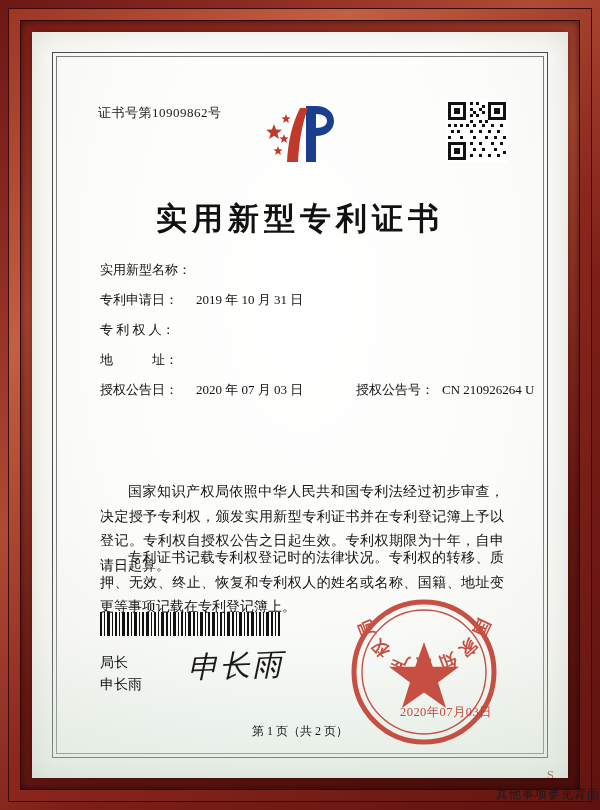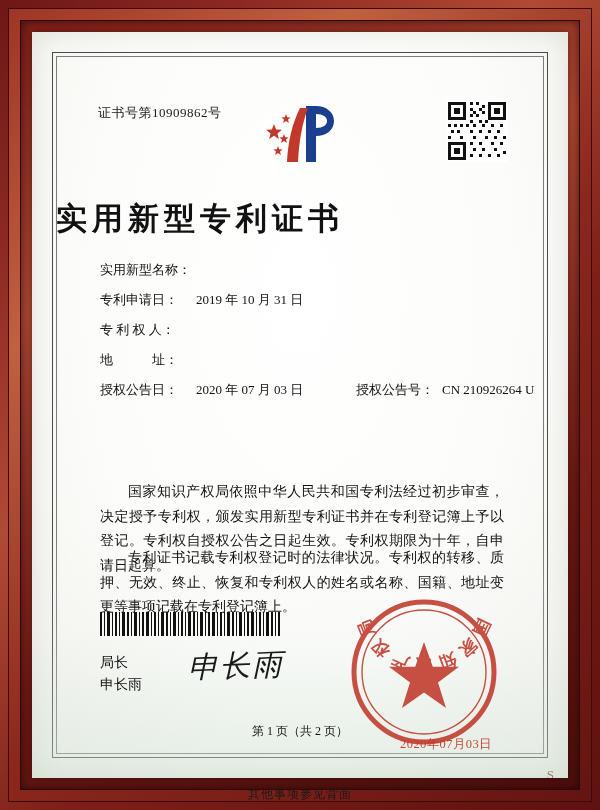--- a/index.html
+++ b/index.html
@@ -95,20 +95,21 @@
   .qr {
     position: absolute;
     right: 36px; top: 44px;
     width: 62px; height: 62px;
   }
 
   .title {
     position: absolute;
     left: 0; right: 0;
     top: 142px;
+    text-align: center;
     font-size: 31px;
     font-weight: bold;
     letter-spacing: 5px;
     color: #111;
     font-family: "Liberation Serif", serif;
   }
 
   
   .fields {
     position: absolute;
@@ -196,37 +197,36 @@
     width: 152px; height: 152px;
   }
   .seal-date {
     position: absolute;
     right: 52px; top: 648px;
     font-size: 12.5px;
     color: #c0392b;
     letter-spacing: 0.4px;
     opacity: 0.92;
     white-space: nowrap;
-    margin-top: 32px;
   }
 
   
   .page-no {
     position: absolute;
     left: 0; right: 0;
     bottom: 14px;
     text-align: center;
     font-size: 12px;
     color: #151515;
   }
   .backside-note {
     position: absolute;
     left: 0; right: 0;
     top: 786px;
-    text-align: center;
+    text-align: right;
     font-size: 12px;
     color: #1a1a1a;
     letter-spacing: 1px;
   }
   .corner-mark {
     position: absolute;
     right: 14px;
     top: 735px;
     font-size: 13px;
     color: #7a2b20;

